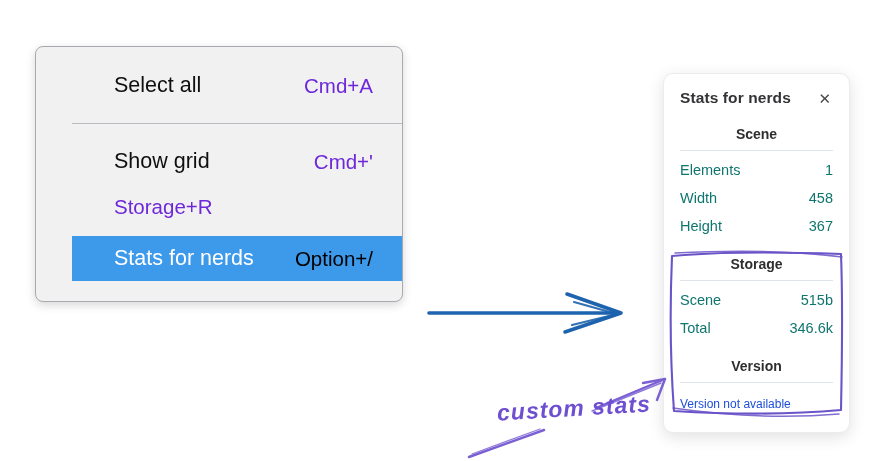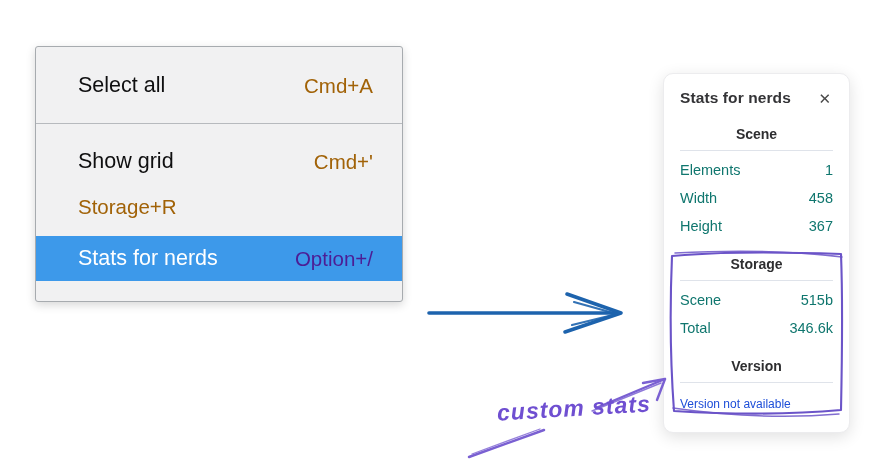--- a/index.html
+++ b/index.html
@@ -3,33 +3,34 @@
 <meta charset="utf-8">
 <style>
   * { margin:0; padding:0; box-sizing:border-box; }
   html,body { width:873px; height:461px; background:#ffffff; overflow:hidden;
               font-family:"Liberation Sans", sans-serif; }
   .canvas { position:relative; width:873px; height:461px; background:#ffffff; }
 
   
   .menu {
     position:absolute; left:35px; top:46px; width:368px;
-    background:#f1f1f2; border:1px solid #a7abaf; border-radius:3px;
+    background:#f1f1f2; border:1px solid #a7abaf; border-radius:8px;
     box-shadow:0 3px 10px rgba(0,0,0,.16);
+    padding-left:36px;
   }
   .menu-group1 { padding:16px 0 15px; }
   .menu-group2 { padding:15px 0 20px; }
   .menu-divider { border-top:1px solid #b7babe; }
   .menu-item {
     height:45px; display:flex; align-items:center; justify-content:space-between;
     padding:0 29px 0 42px; font-size:21.5px; color:#0f0f10; cursor:default;
   }
-  .mi-shortcut { color:#a16207; font-size:20.5px; }
+  .mi-shortcut { color:#6d28d9; font-size:20.5px; }
   .menu-item.highlighted { background:#3d99ea; color:#ffffff; margin-top:7px; }
-  .menu-item.highlighted .mi-shortcut { color:#4c1d95;margin-left:32px; }
+  .menu-item.highlighted .mi-shortcut { color:#000000;margin-left:32px; }
 
   
   .arrow-blue { position:absolute; left:424px; top:290px; }
 
   
   .stats-panel {
     position:absolute; left:663px; top:73px; width:187px;
     background:#ffffff; border:1px solid #ececee; border-radius:10px;
     box-shadow:0 4px 16px rgba(0,0,0,.12);
     padding:15px 16px 14px; color:#4e4e4e;

